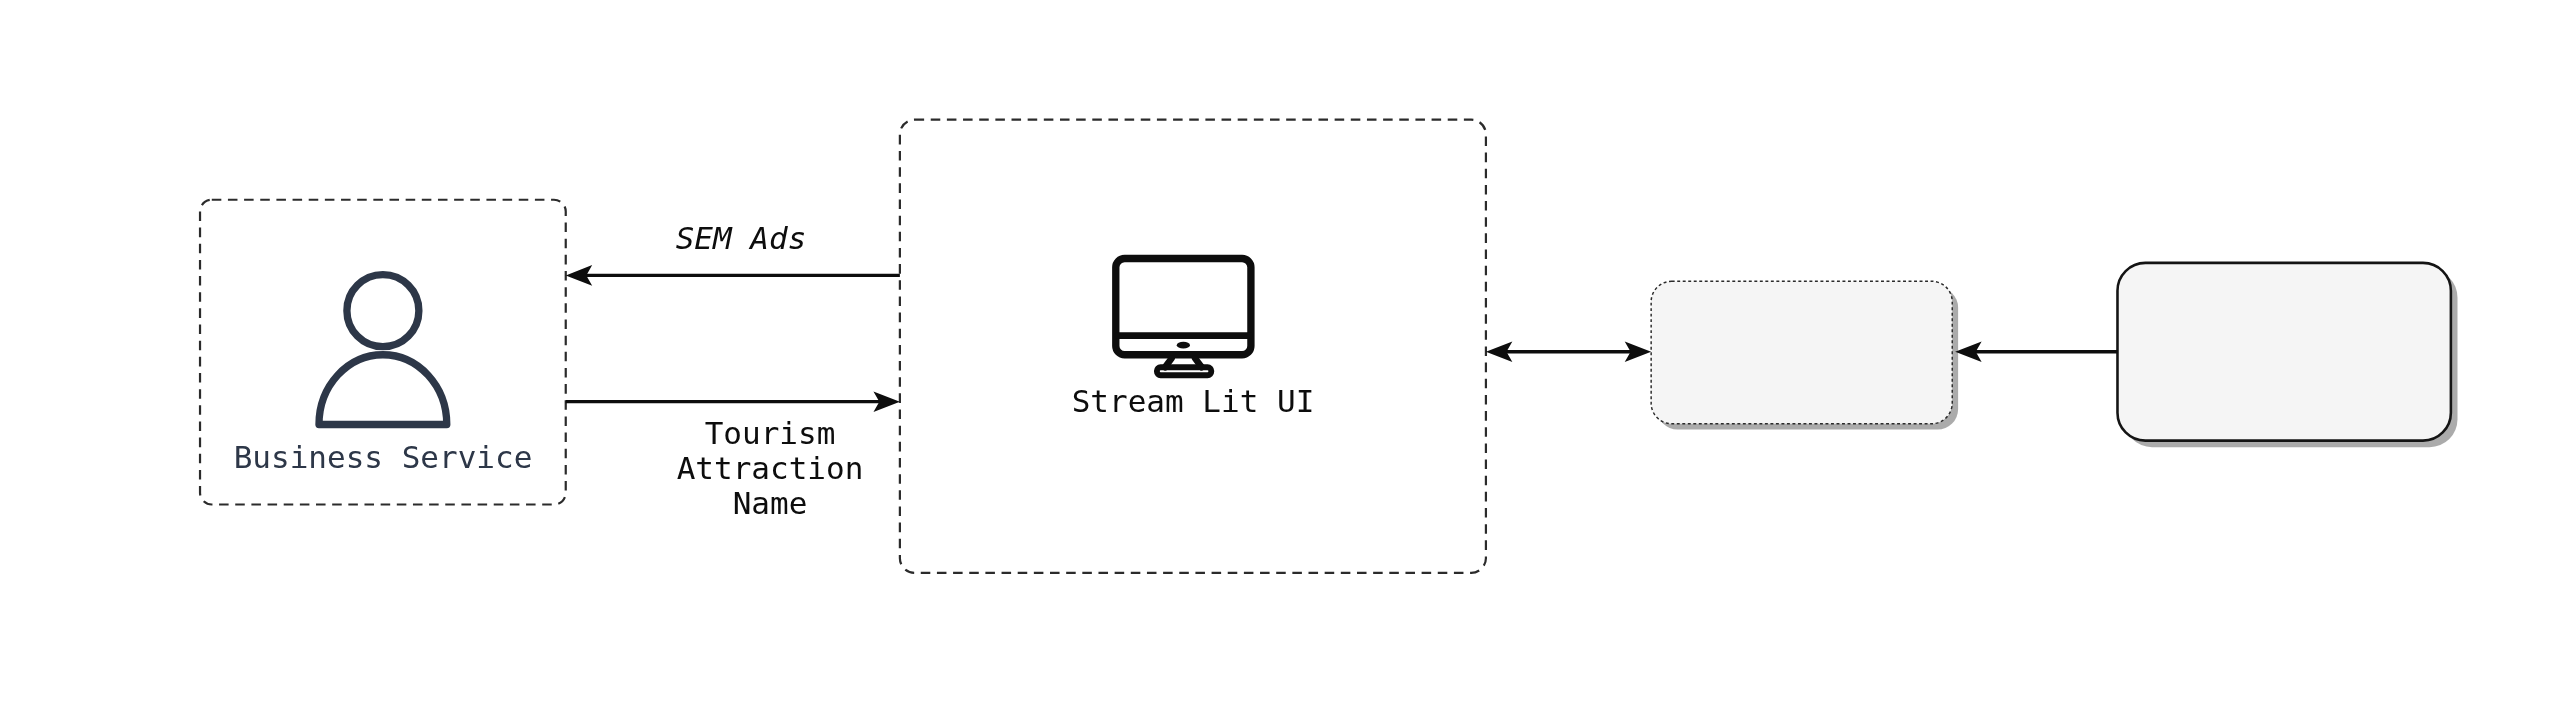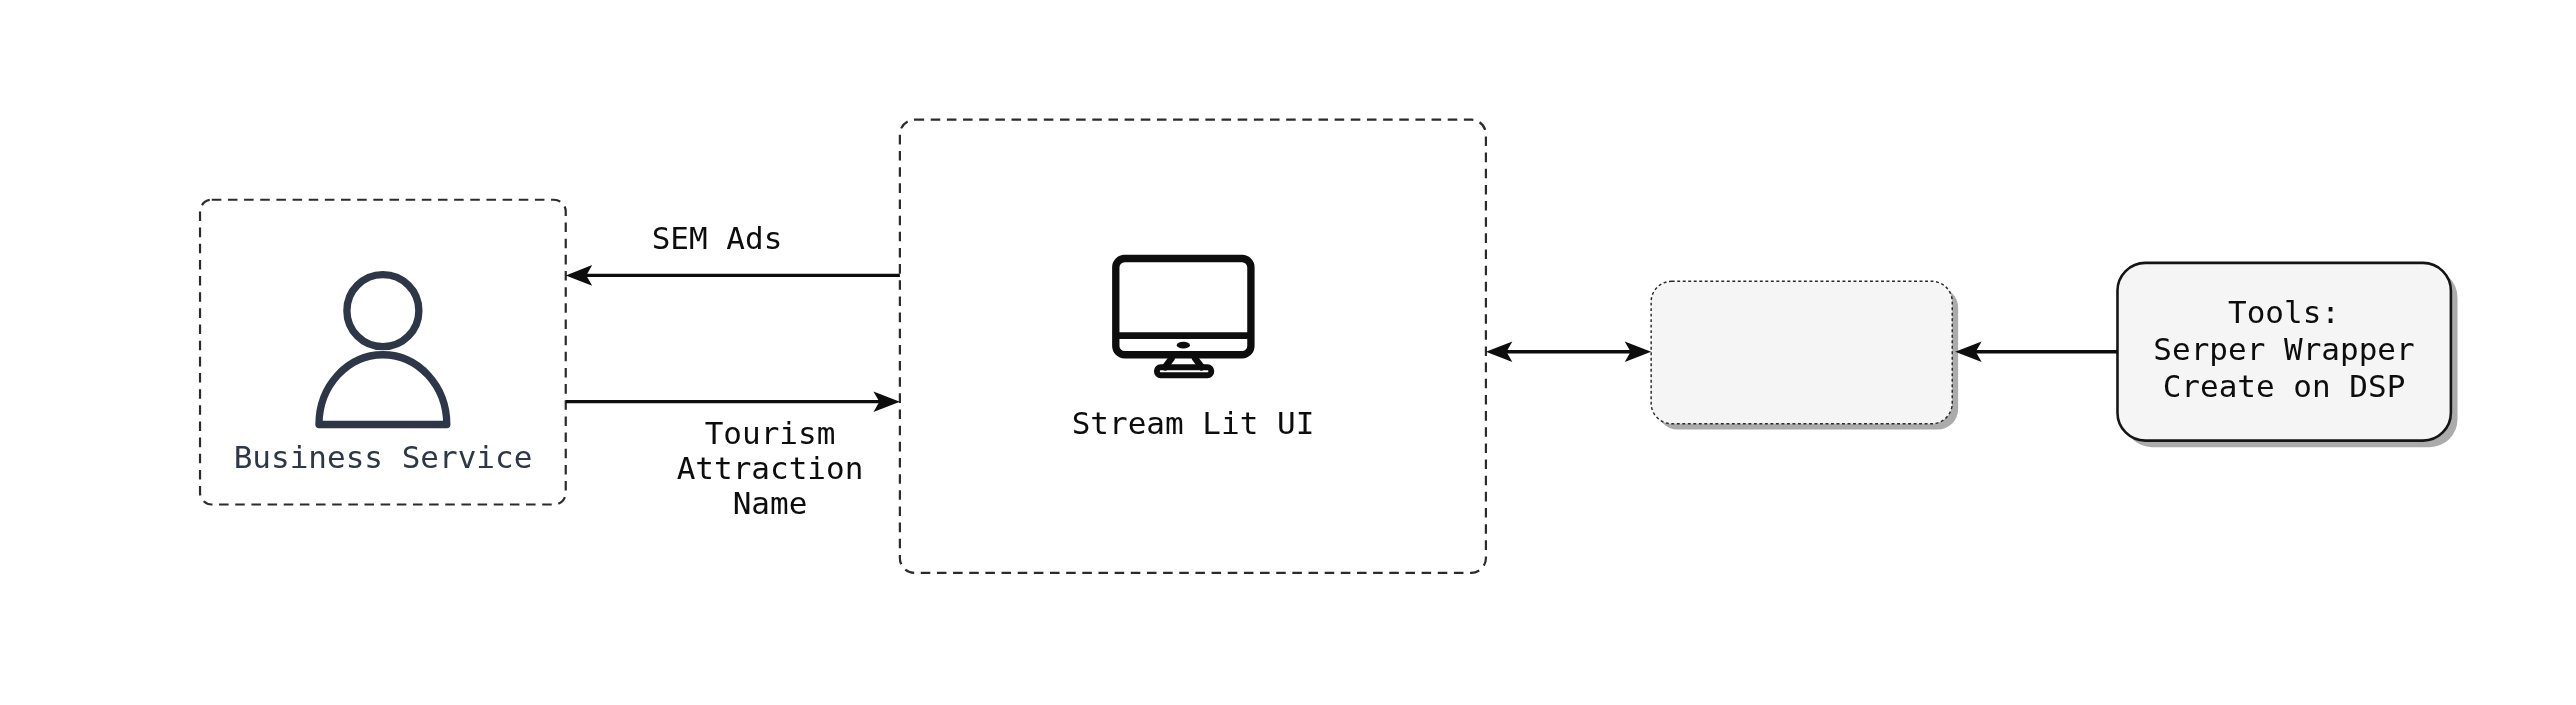--- a/index.html
+++ b/index.html
@@ -92,26 +92,23 @@
     </g>
 
     <g>
       <line x1="2680" y1="479" x2="2883" y2="479" class="arrow-line"></line>
       <polygon points="2662,479 2698,465 2690,479 2698,493" class="arrow-head"></polygon>
     </g>
   </svg>
 
   <div class="label navy" style="left:383px; top:439px;">Business Service</div>
 
-  <div class="label" style="left:717px; top:220px;">SEM Ads</div>
+  <div class="label" style="left:741px; top:220px;font-style:italic;">SEM Ads</div>
 
   <div class="label tight" style="left:731px; top:416px;">Tourism
 Attraction
 Name</div>
 
-  <div class="label" style="left:1193px; top:405px;">Stream Lit UI</div>
+  <div class="label" style="left:1193px; top:383px;">Stream Lit UI</div>
 
 
-  <div class="label" style="left:2284px; top:294px;">Tools:
-Serper Wrapper
-Create on DSP</div>
 </div>
 
 
 </body></html>

